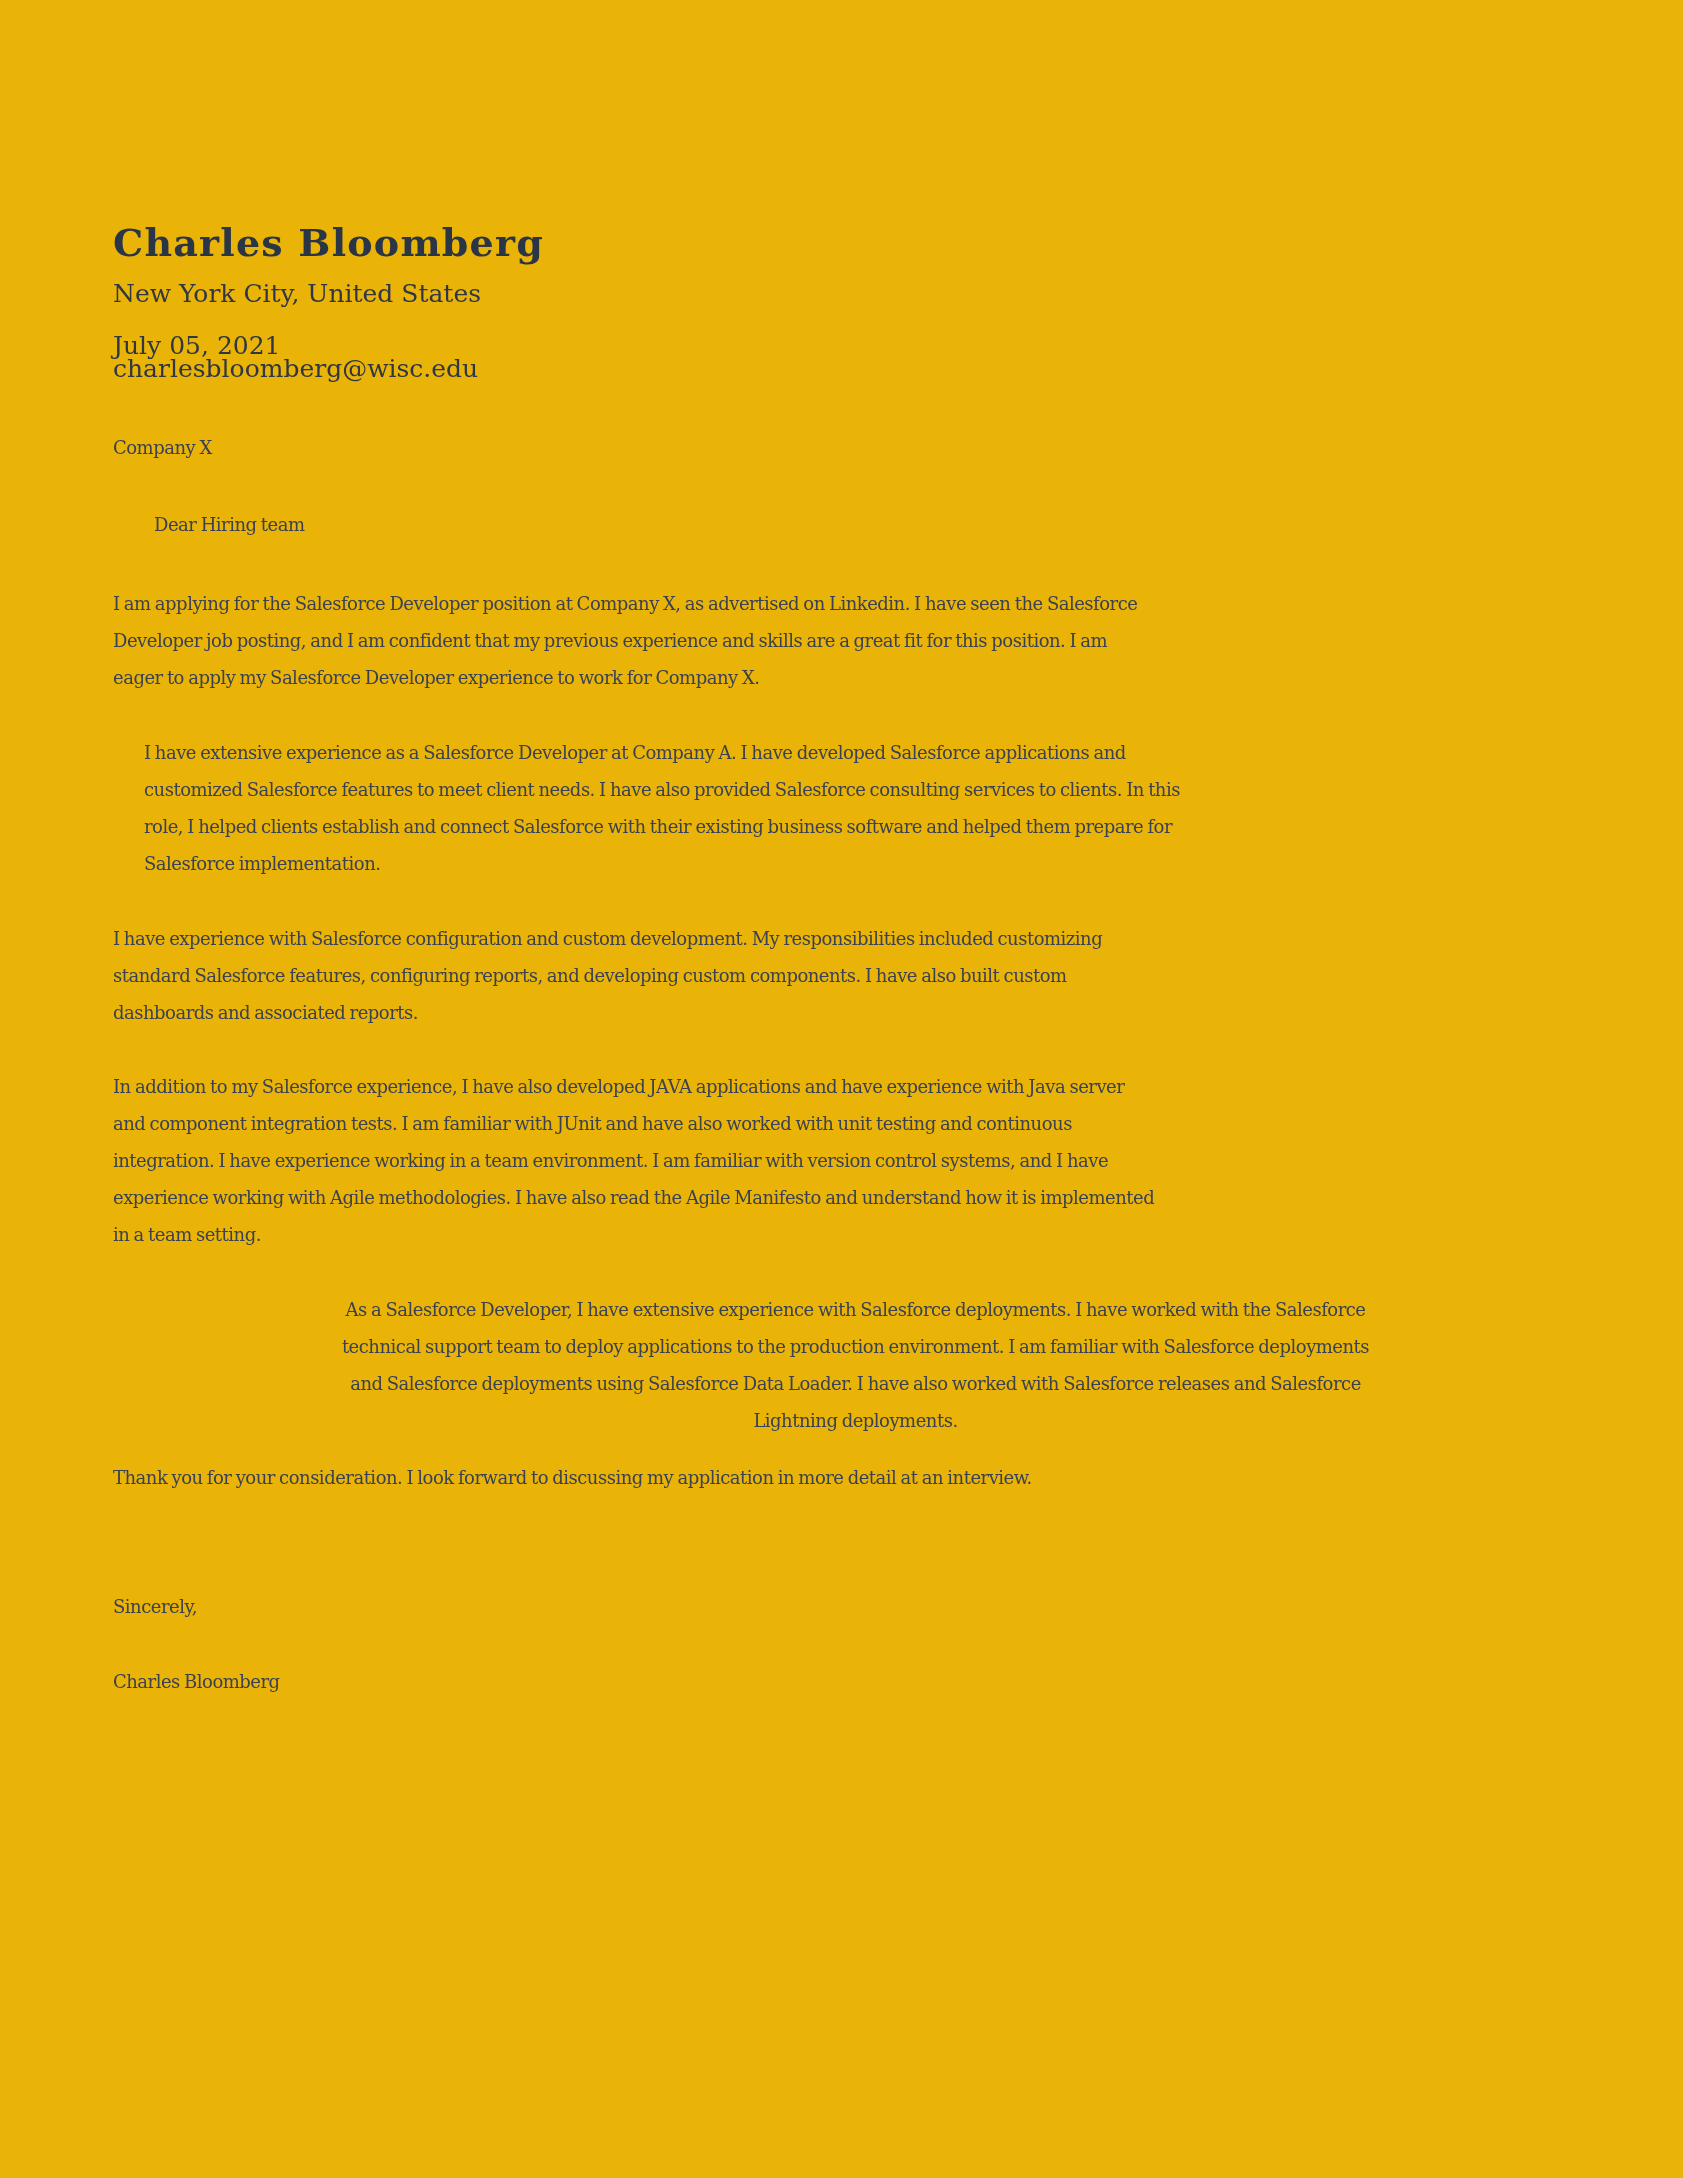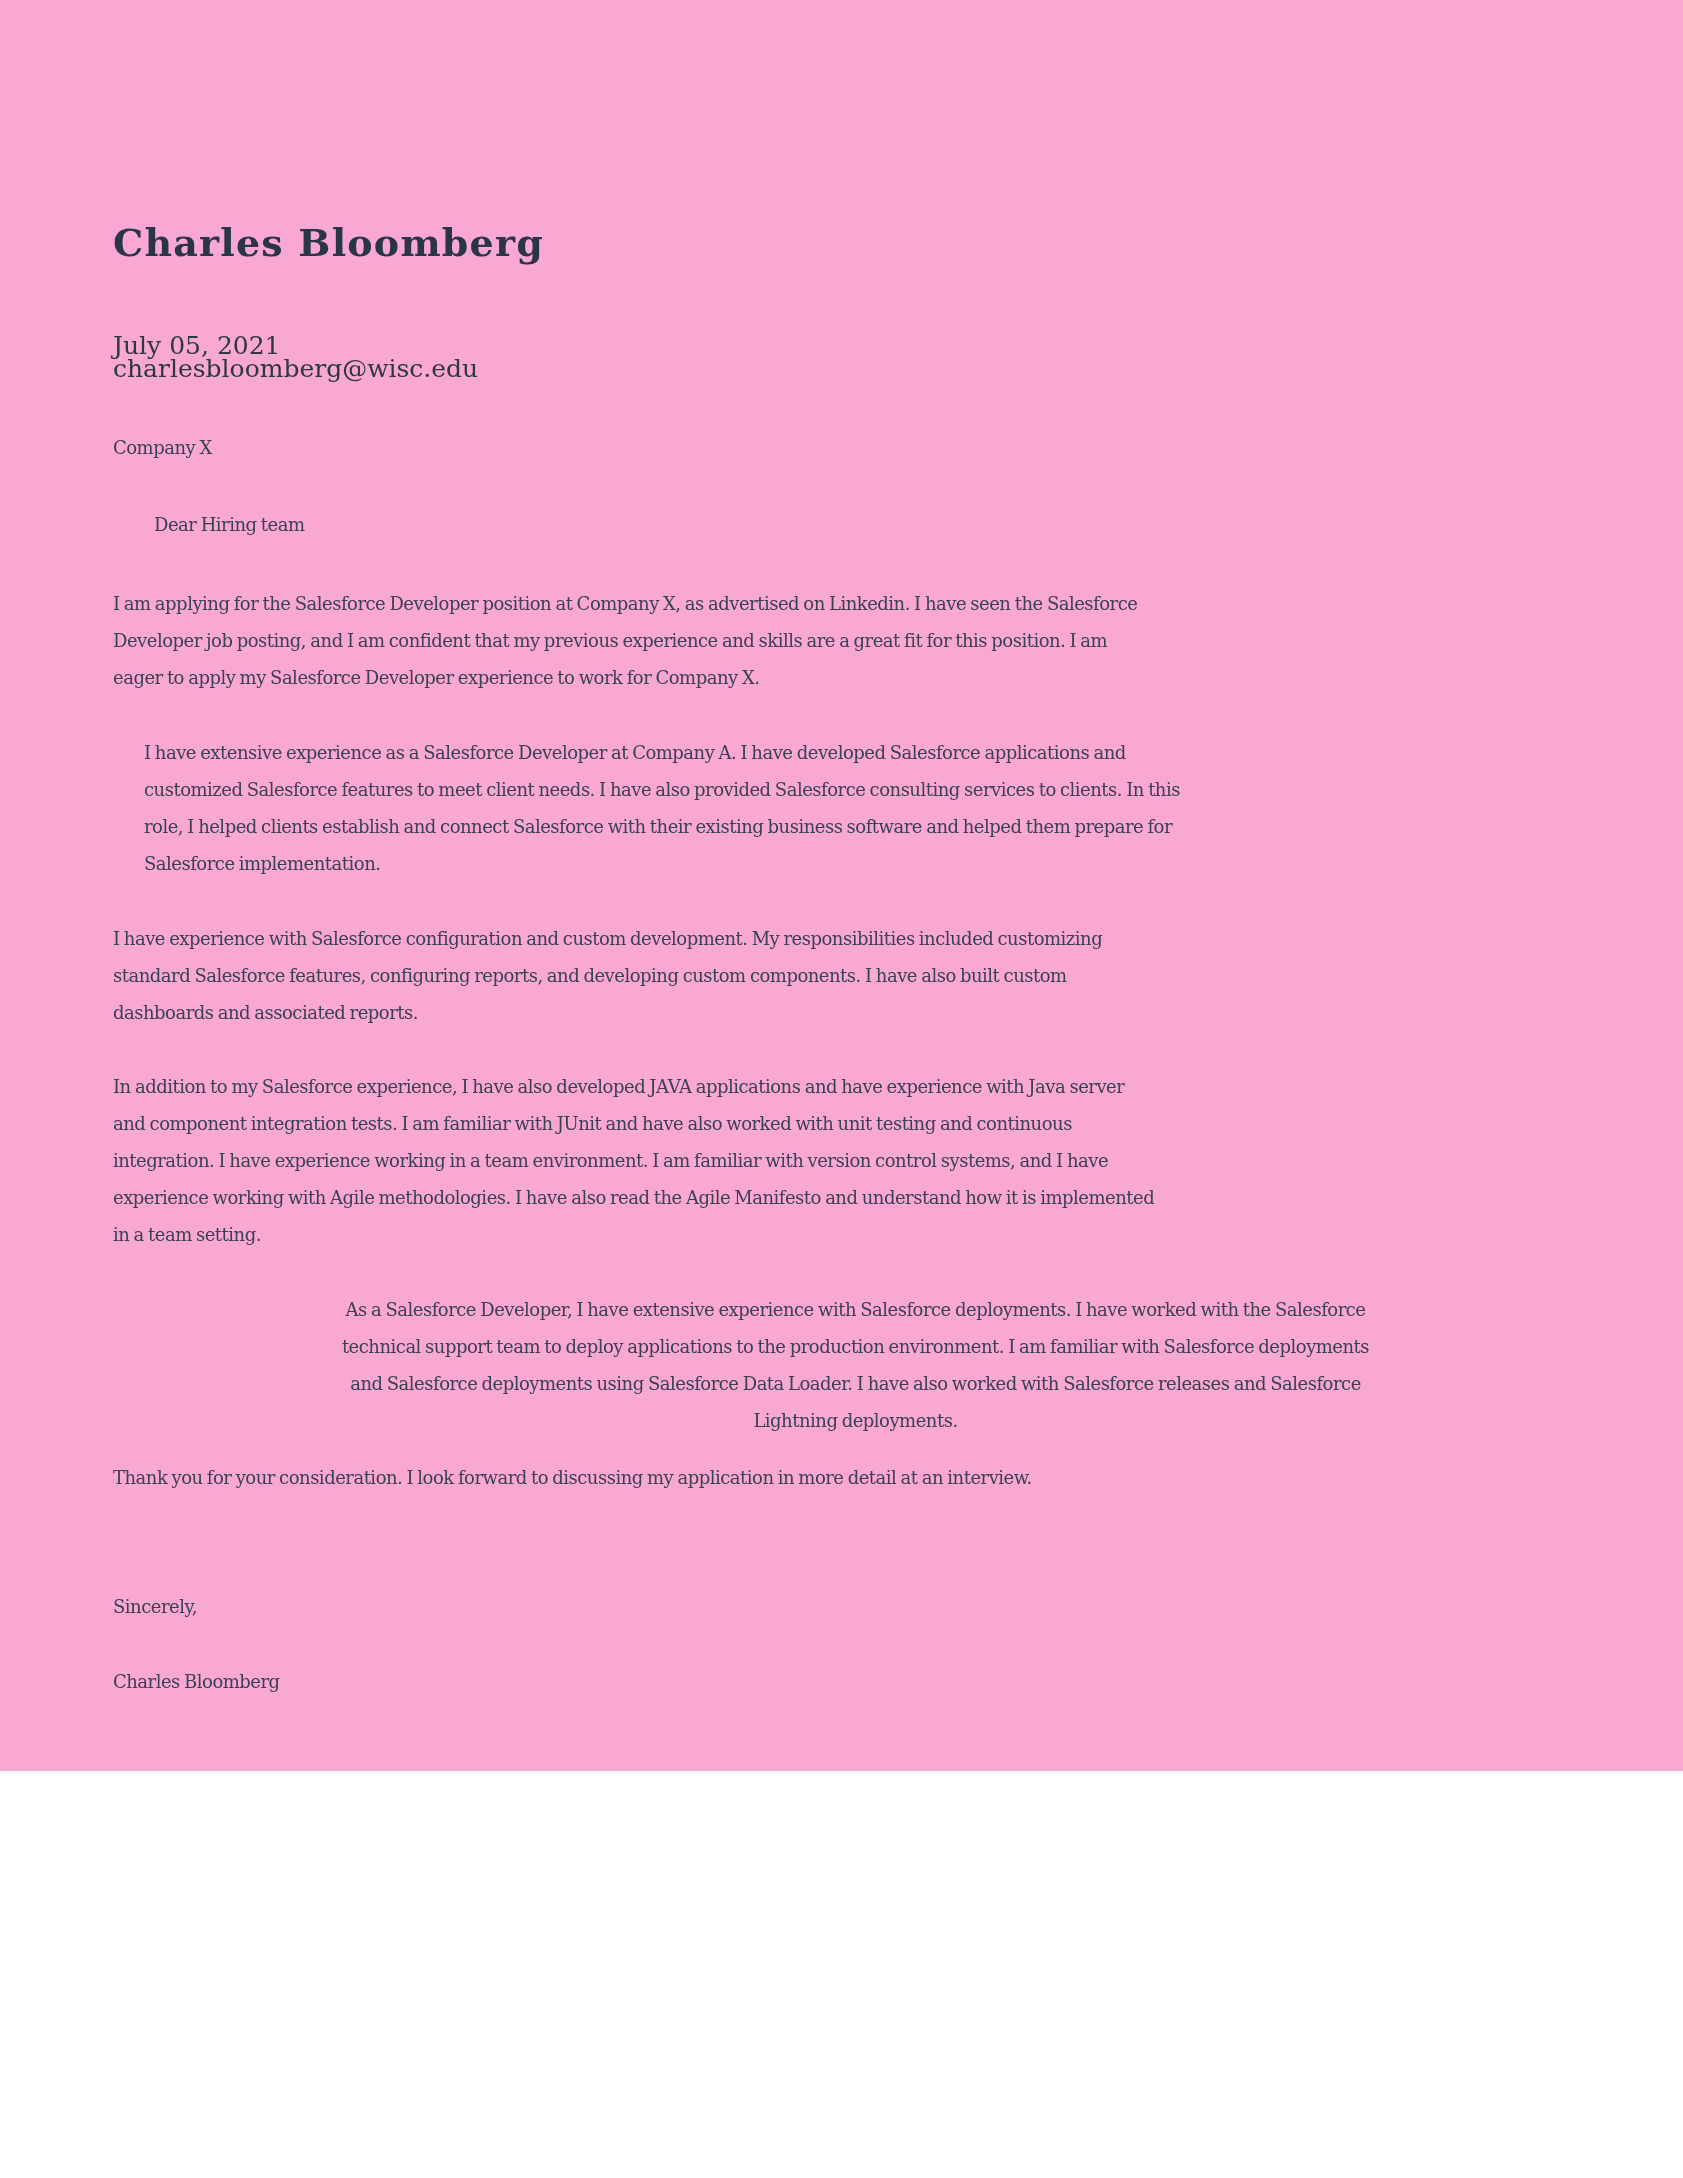--- a/index.html
+++ b/index.html
@@ -12,22 +12,22 @@
       height: 2178px;
       position: relative;
       overflow: hidden;
       font-family: "DejaVu Serif", "Liberation Serif", serif;
       color: #3a4150;
     }
     .page {
       position: absolute;
       left: 0; top: 0;
       width: 1683px;
-      height: 1771px;
-      background: #f9a8d4;
+      height: 2178px;
+      background: #eab308;
     }
     .block {
       position: absolute;
       left: 113px;
       width: 1485px;
       white-space: nowrap;
     }
     .name {
       top: 220px;
       font-size: 38px;
@@ -50,20 +50,21 @@
     }
     .para .line { display: block; height: 37px; }
   </style>
 </head>
 <body>
 
 <div class="page">
 
   <div class="block name">Charles Bloomberg</div>
 
+  <div class="block header-line" style="top:275px;">New York City, United States</div>
   <div class="block header-line" style="top:327px;">July 05, 2021</div>
   <div class="block header-line" style="top:350px;">charlesbloomberg@wisc.edu</div>
 
   <div class="block body-line" style="top:429px;">Company X</div>
 
   <div class="block body-line" style="top:506px;margin-left:41px;">Dear Hiring team</div>
 
   <div class="block body-line para" style="top:585px;">
     <span class="line">I am applying for the Salesforce Developer position at Company X, as advertised on Linkedin. I have seen the Salesforce</span>
     <span class="line">Developer job posting, and I am confident that my previous experience and skills are a great fit for this position. I am</span>

